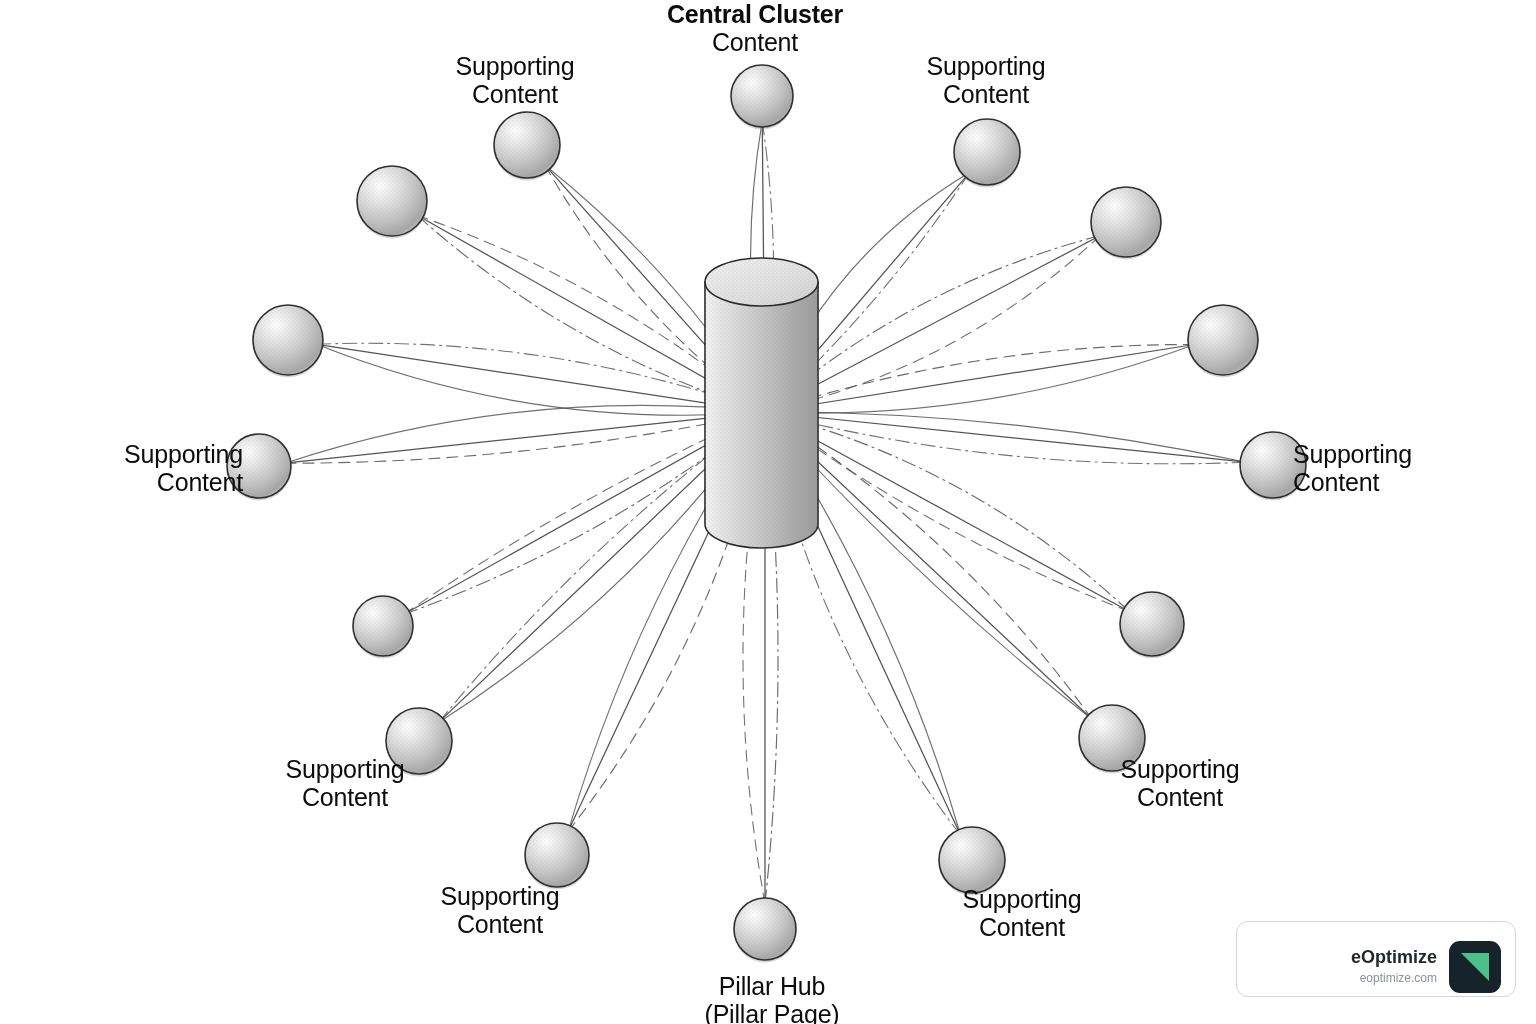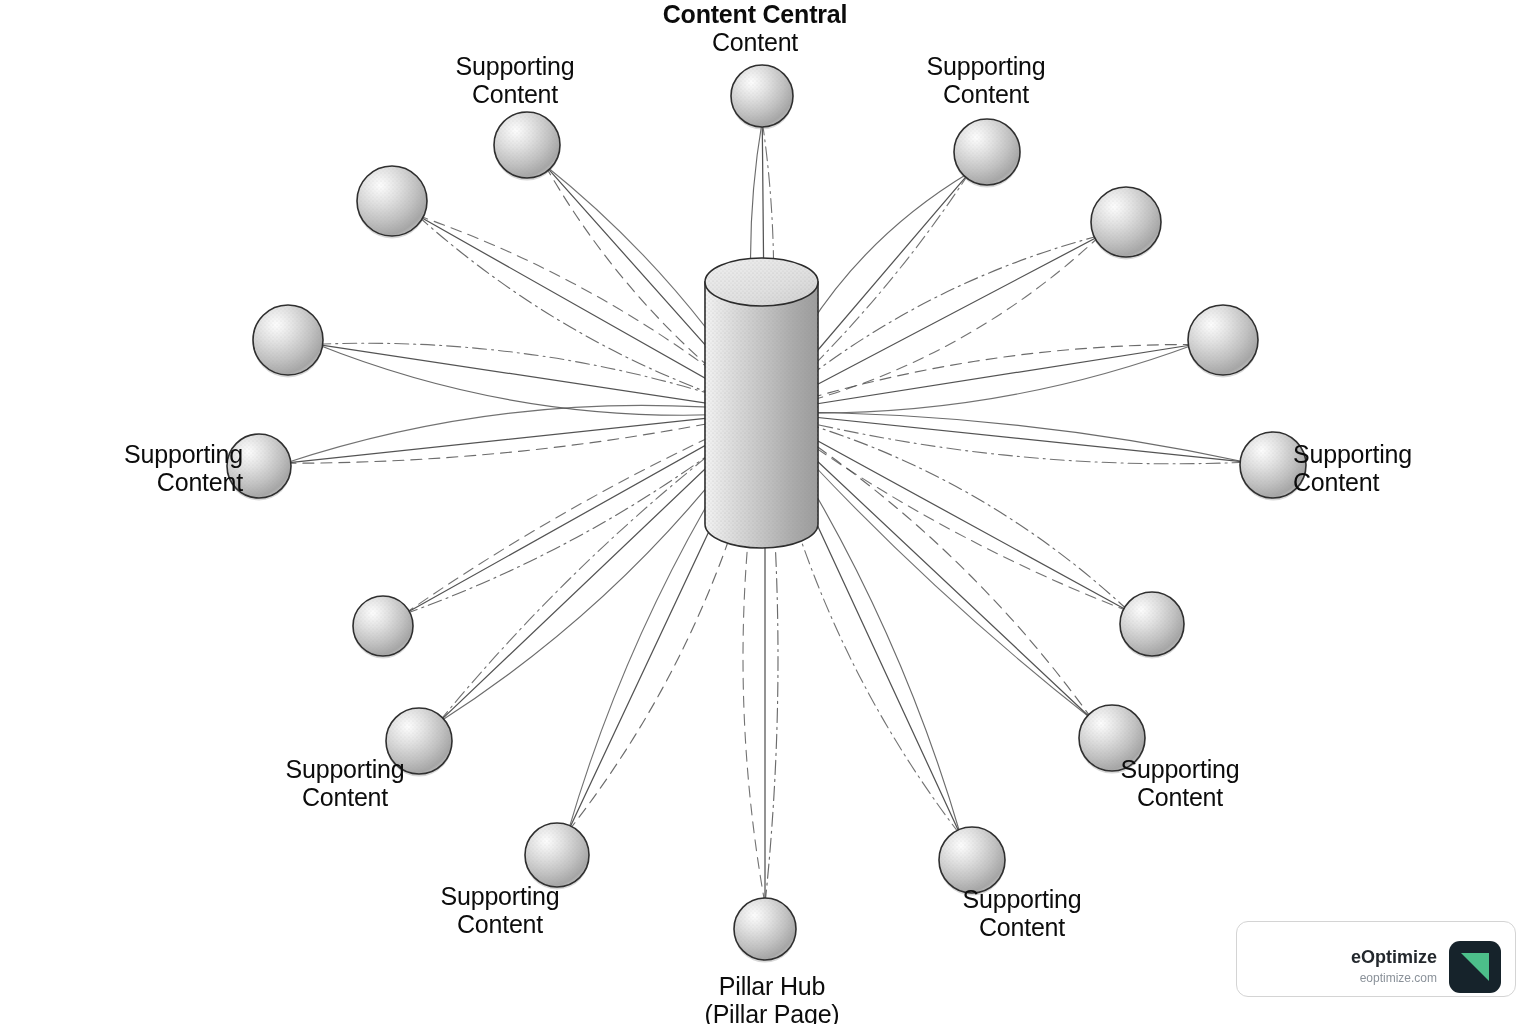--- a/index.html
+++ b/index.html
@@ -222,21 +222,21 @@
         </g>
         <g>
           <circle cx="987" cy="154.5" r="33" fill="#7d7d7d" opacity="0.30"></circle>
           <circle cx="987" cy="152" r="33" fill="url(#sphereGrad)" stroke="#2f2f2f" stroke-width="1.6"></circle>
           <circle cx="987" cy="152" r="31.8" fill="url(#speck)" stroke="none" opacity="0.55"></circle>
         </g>
       </g>
   </svg>
 
   <div id="labels">
-      <div class="lbl center bold" style="left: 755px; top: 0px;"><span class="l1">Content Central</span><span class="l2">Content</span></div>
+      <div class="lbl center bold" style="left: 755px; top: 0px;"><span class="l1">Central Cluster</span><span class="l2">Content</span></div>
       <div class="lbl center" style="left: 515px; top: 52px;"><span class="l1">Supporting</span><span class="l2">Content</span></div>
       <div class="lbl right" style="left: 243px; top: 440px;"><span class="l1">Supporting</span><span class="l2">Content</span></div>
       <div class="lbl center" style="left: 345px; top: 755px;"><span class="l1">Supporting</span><span class="l2">Content</span></div>
       <div class="lbl center" style="left: 500px; top: 882px;"><span class="l1">Supporting</span><span class="l2">Content</span></div>
       <div class="lbl center" style="left: 772px; top: 972px;"><span class="l1">Pillar Hub</span><span class="l2">(Pillar Page)</span></div>
       <div class="lbl center" style="left: 1022px; top: 885px;"><span class="l1">Supporting</span><span class="l2">Content</span></div>
       <div class="lbl center" style="left: 1180px; top: 755px;"><span class="l1">Supporting</span><span class="l2">Content</span></div>
       <div class="lbl left" style="left: 1293px; top: 440px;"><span class="l1">Supporting</span><span class="l2">Content</span></div>
       <div class="lbl center" style="left: 986px; top: 52px;"><span class="l1">Supporting</span><span class="l2">Content</span></div>
     </div>

